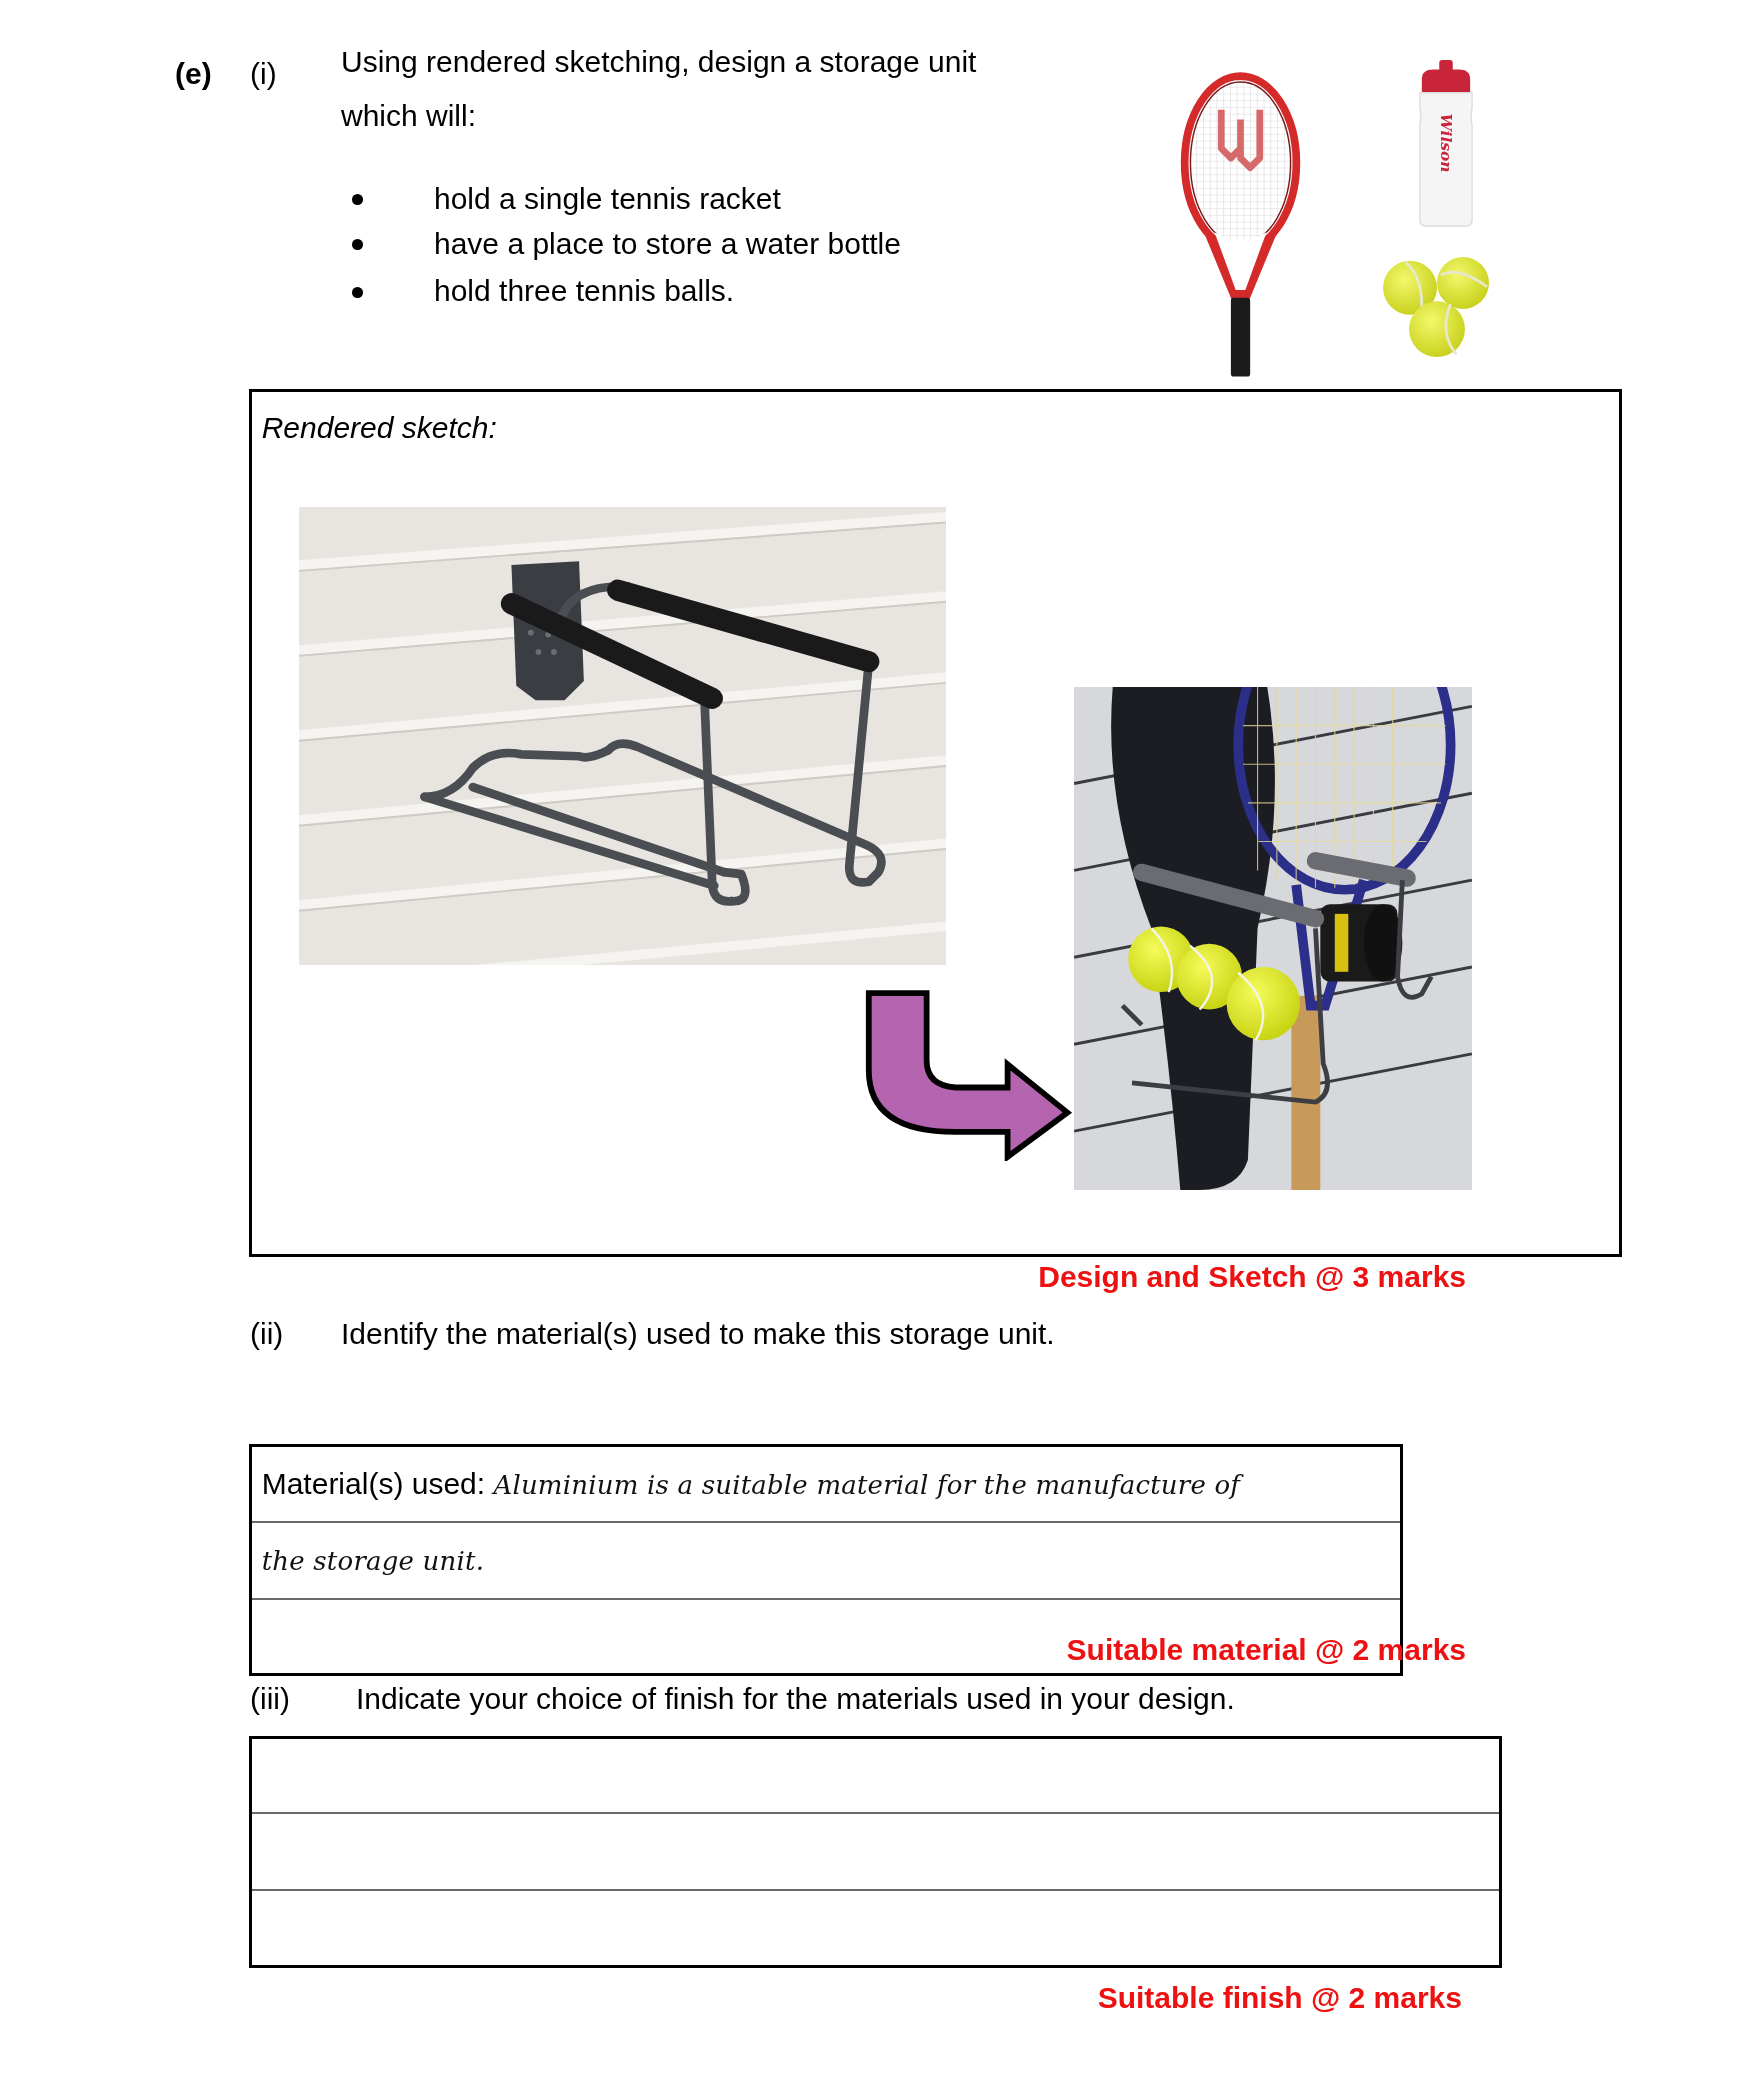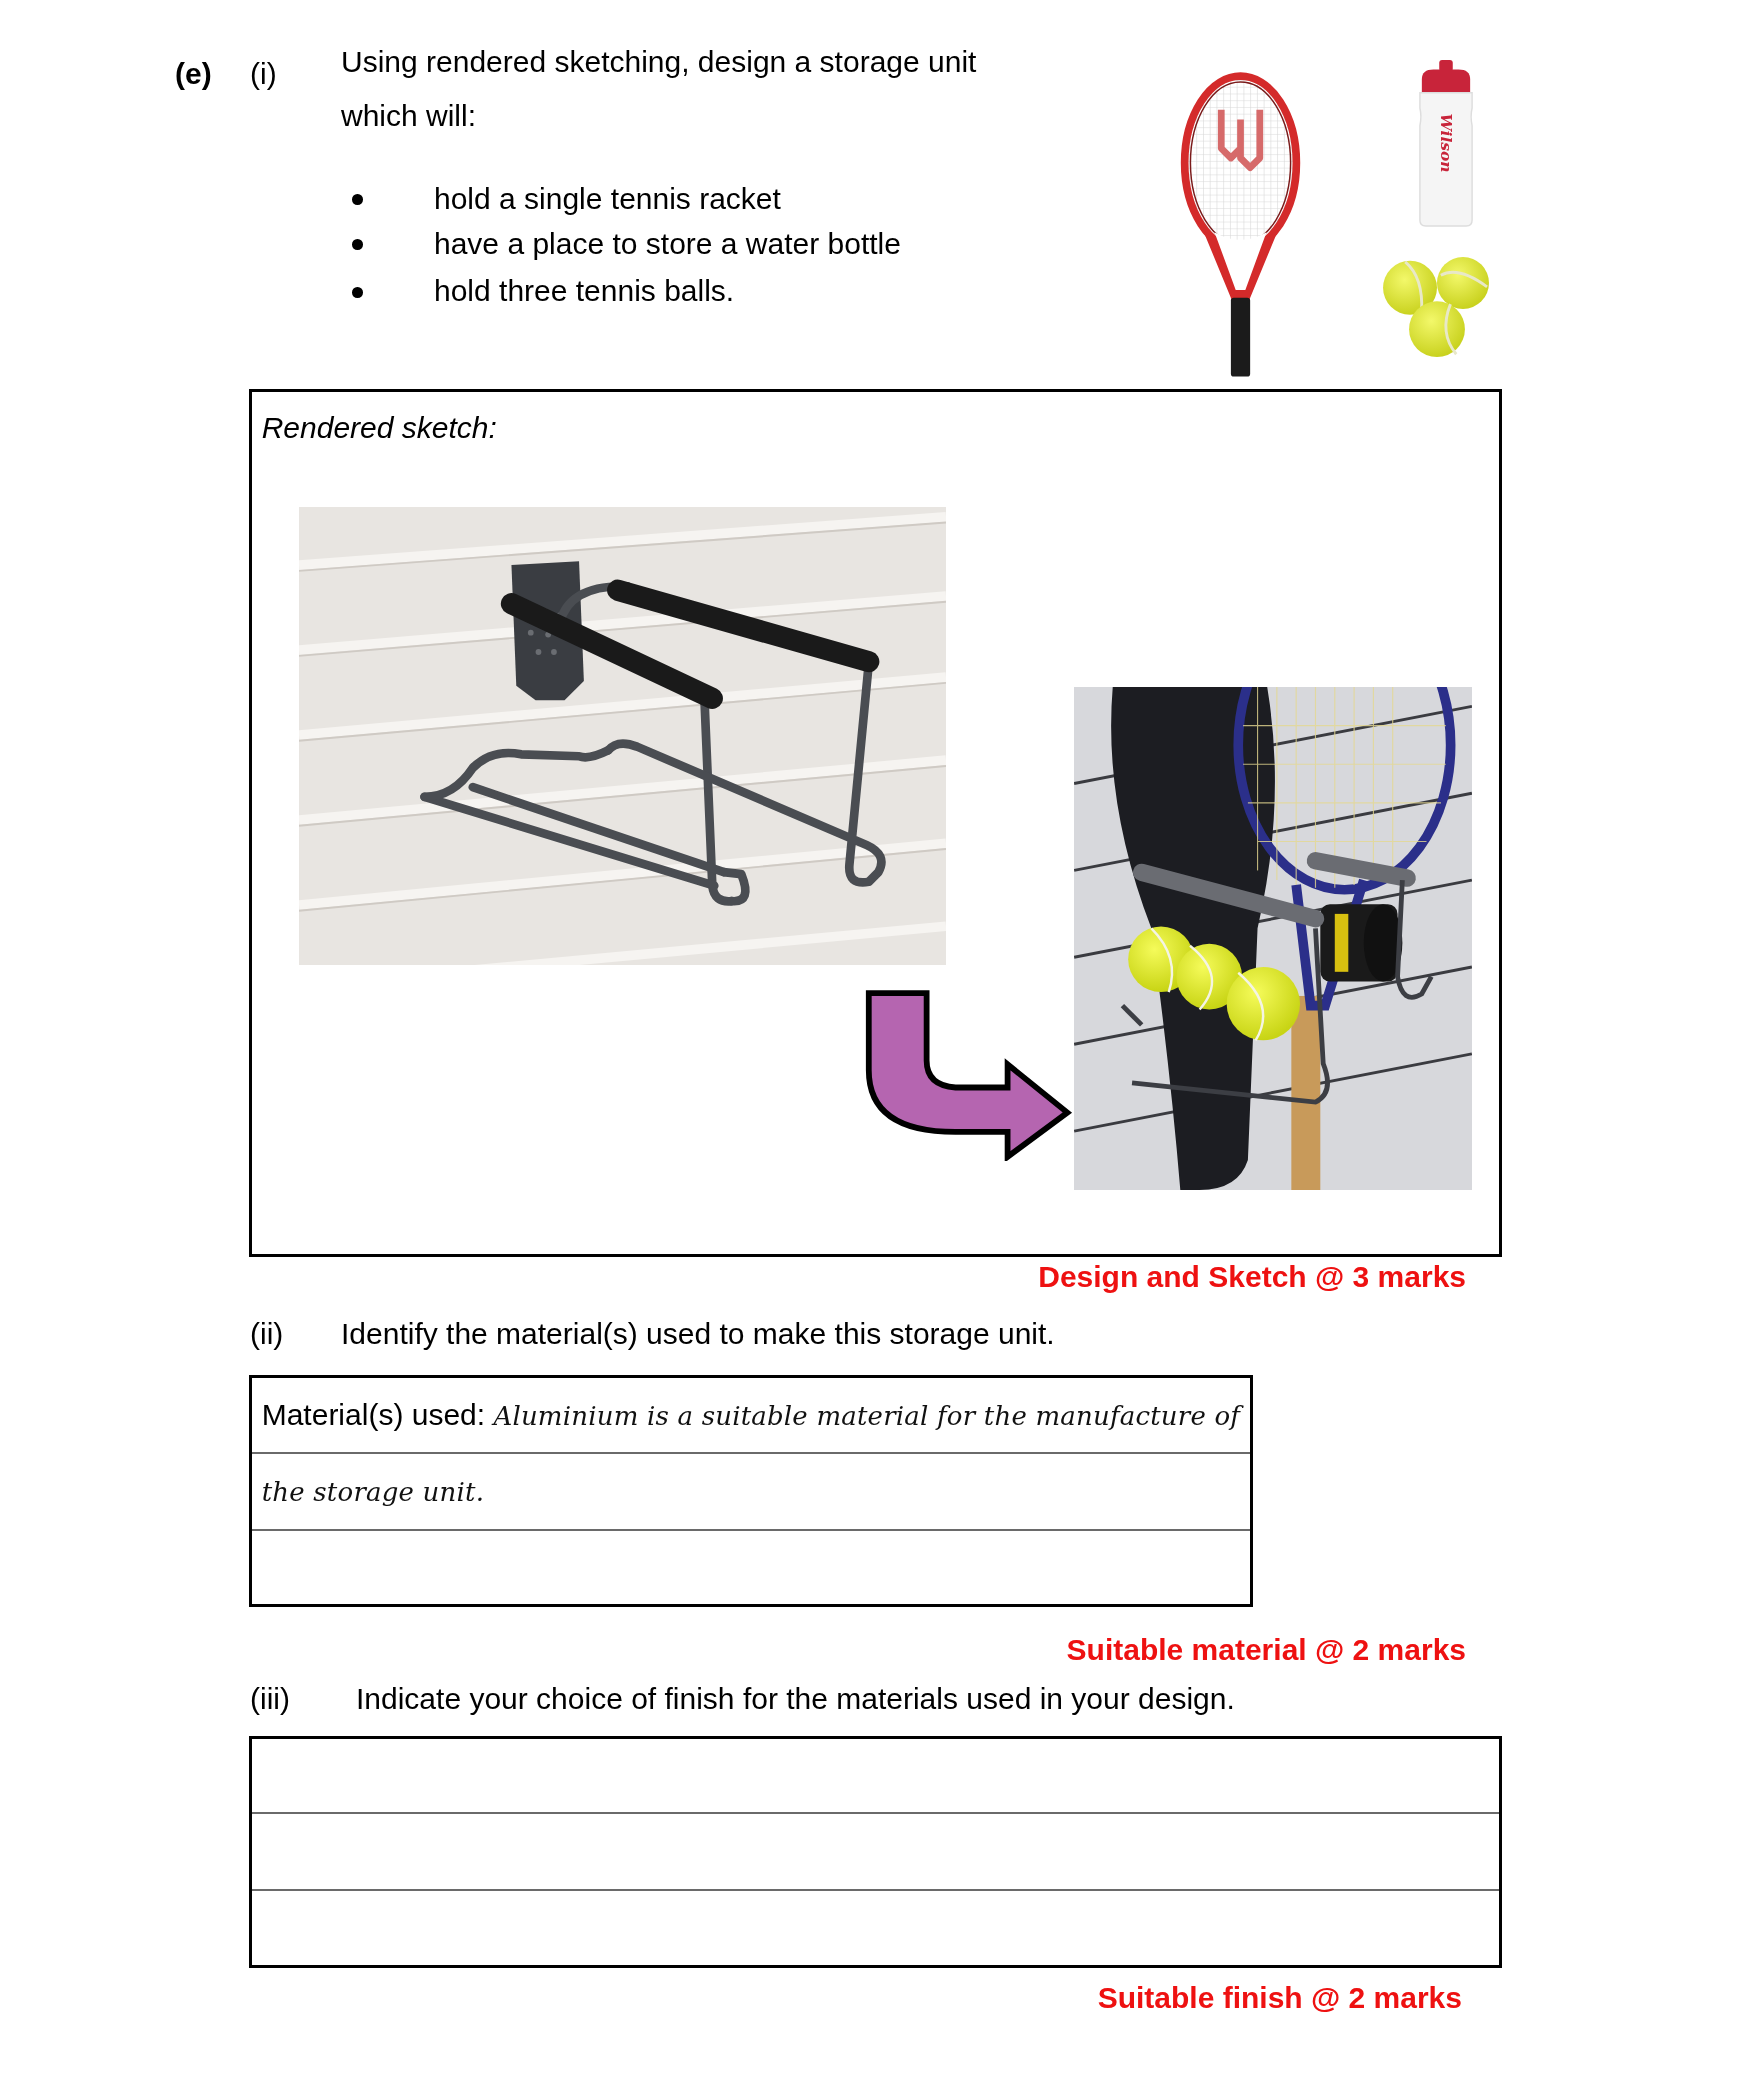--- a/index.html
+++ b/index.html
@@ -68,21 +68,21 @@
     </defs>
     <circle cx="30" cy="33" r="28" fill="url(#ball)"></circle>
     <path d="M25 6 Q44 22 42 58" fill="none" stroke="#e8e8c8" stroke-width="3"></path>
     <circle cx="85" cy="28" r="27" fill="url(#ball)"></circle>
     <path d="M62 20 Q80 10 110 32" fill="none" stroke="#e8e8c8" stroke-width="3"></path>
     <circle cx="58" cy="76" r="29" fill="url(#ball)"></circle>
     <path d="M72 50 Q60 80 78 102" fill="none" stroke="#e8e8c8" stroke-width="3"></path>
   </svg>
 </div>
 
-<div class="abs box" style="left:249px;top:389px;width:1253px;height:868px;padding-left:29px;">
+<div class="abs box" style="left:249px;top:389px;width:1373px;height:868px;padding-left:29px;">
   <div class="abs" style="left:9.7px;top:19.3px;font-size:30px;font-style:italic;white-space:nowrap;">Rendered sketch:</div>
 
   <div class="abs photo" style="left:47px;top:115px;width:647px;height:458px;background:#e9e6e2;">
     <svg width="647" height="458" viewBox="0 0 670 474">
       <rect width="670" height="474" fill="#e8e5e1"></rect>
       <g stroke="#f6f4f1" stroke-width="10">
         <line x1="0" y1="60" x2="670" y2="10"></line>
         <line x1="0" y1="148" x2="670" y2="92"></line>
         <line x1="0" y1="236" x2="670" y2="176"></line>
         <line x1="0" y1="324" x2="670" y2="262"></line>
@@ -194,21 +194,21 @@
       </g>
     </svg>
   </div>
 </div>
 
 <div class="abs red" style="right:290px;top:1260px;">Design and Sketch @ 3 marks</div>
 
 <div class="abs q" style="left:250px;top:1316px;">(ii)</div>
 <div class="abs q" style="left:341px;top:1316px;">Identify the material(s) used to make this storage unit.</div>
 
-<div class="abs box" style="left:249px;top:1375px;width:1004px;height:232px;">
+<div class="abs box" style="left:249px;top:1444px;width:1154px;height:232px;">
   <div class="rowline" style="top:74px;"></div>
   <div class="rowline" style="top:151px;"></div>
   <div class="abs q" style="left:9.7px;top:19.3px;">
     <span>Material(s) used:</span>
     <span class="hand">Aluminium is a suitable material for the manufacture of</span>
   </div>
   <div class="abs q" style="left:9.7px;top:95px;">
     <span class="hand">the storage unit.</span>
   </div>
   <div class="abs q" style="left:9.7px;top:172px;width:1217px;height:39px;">

